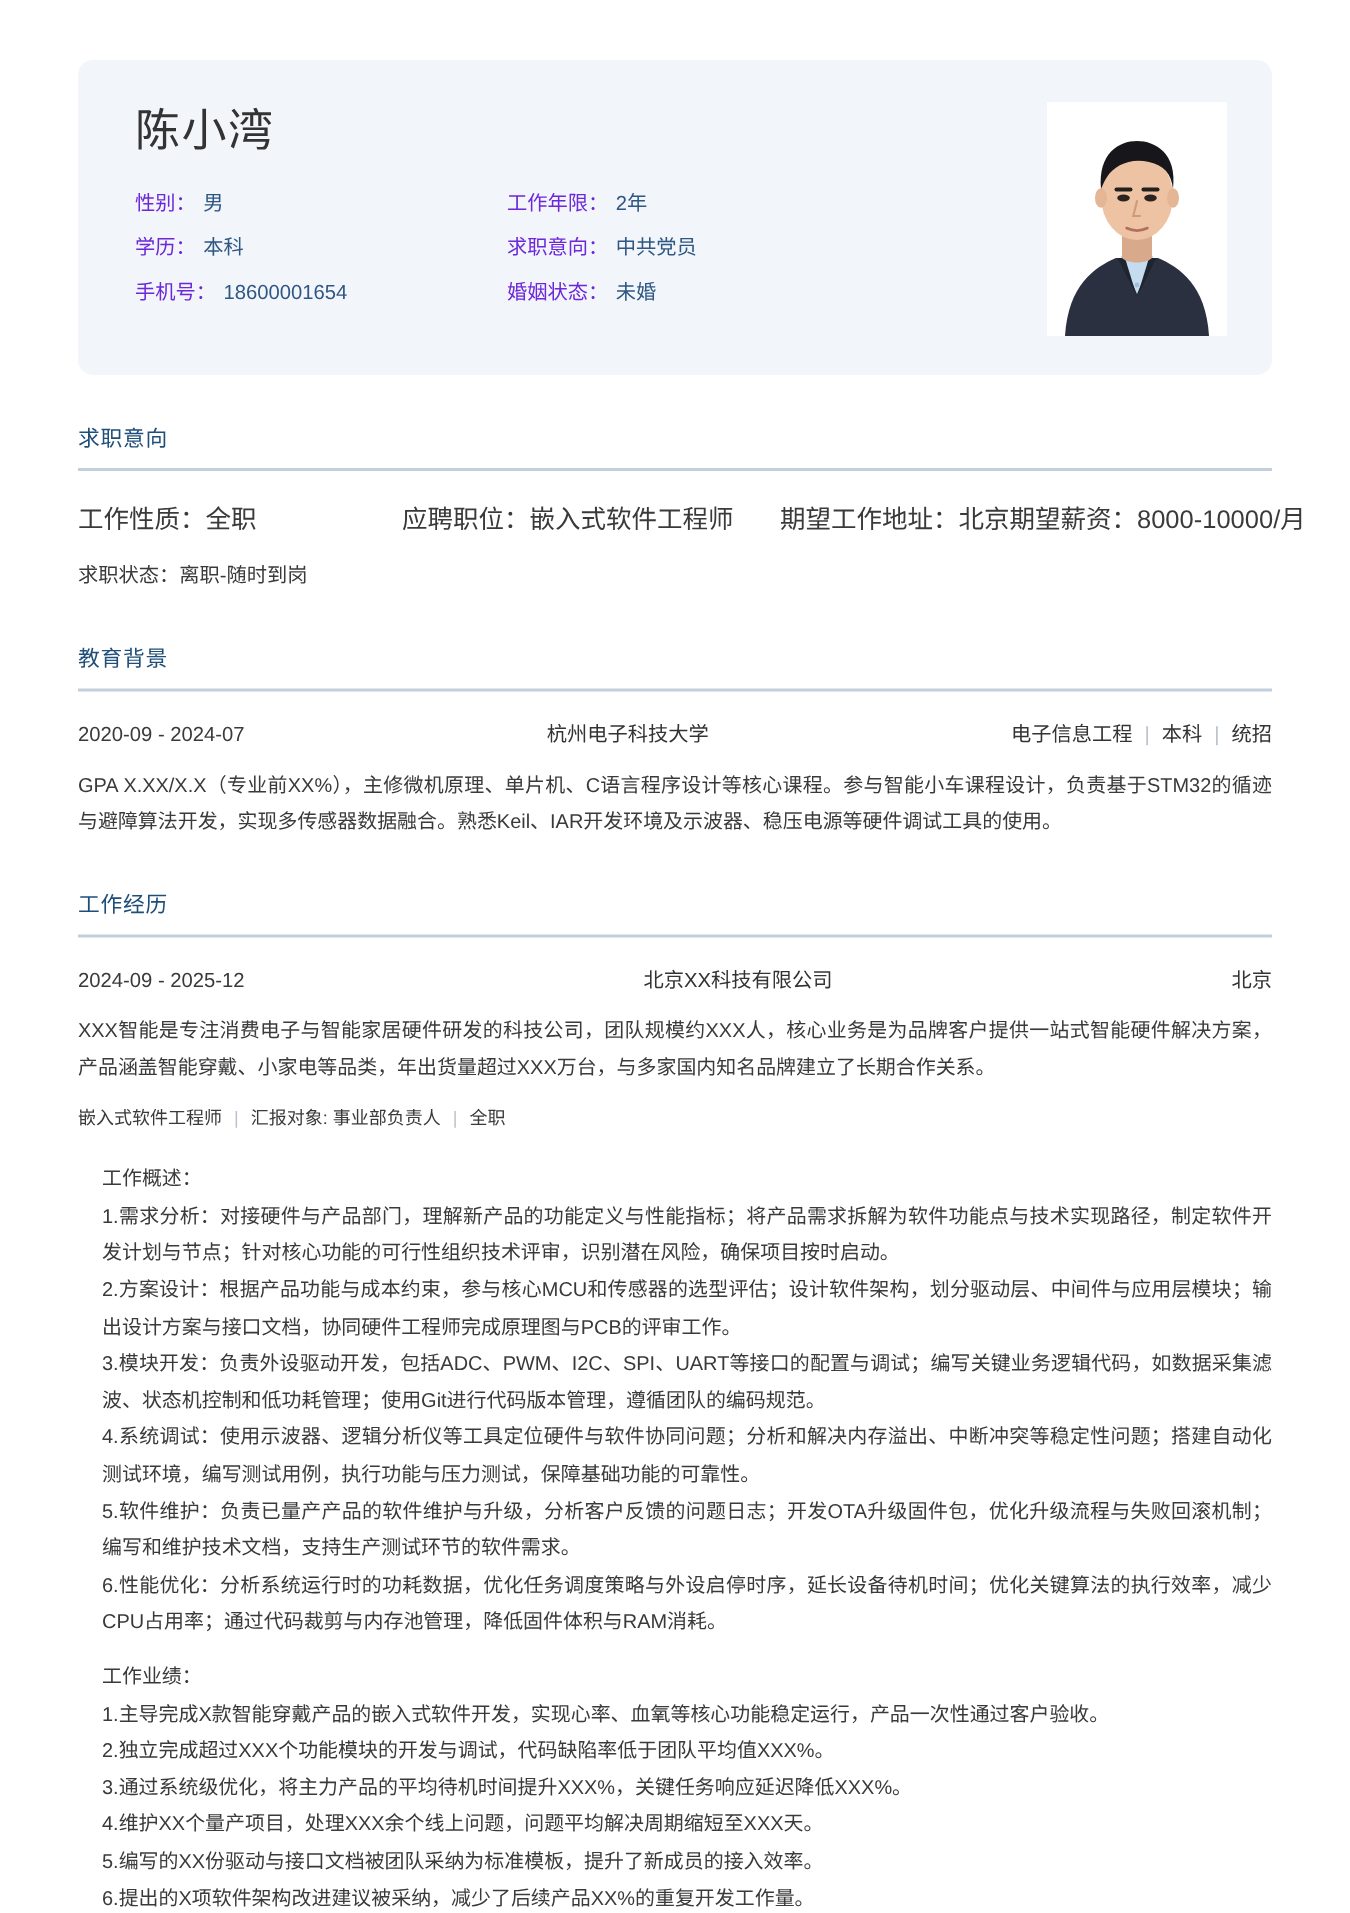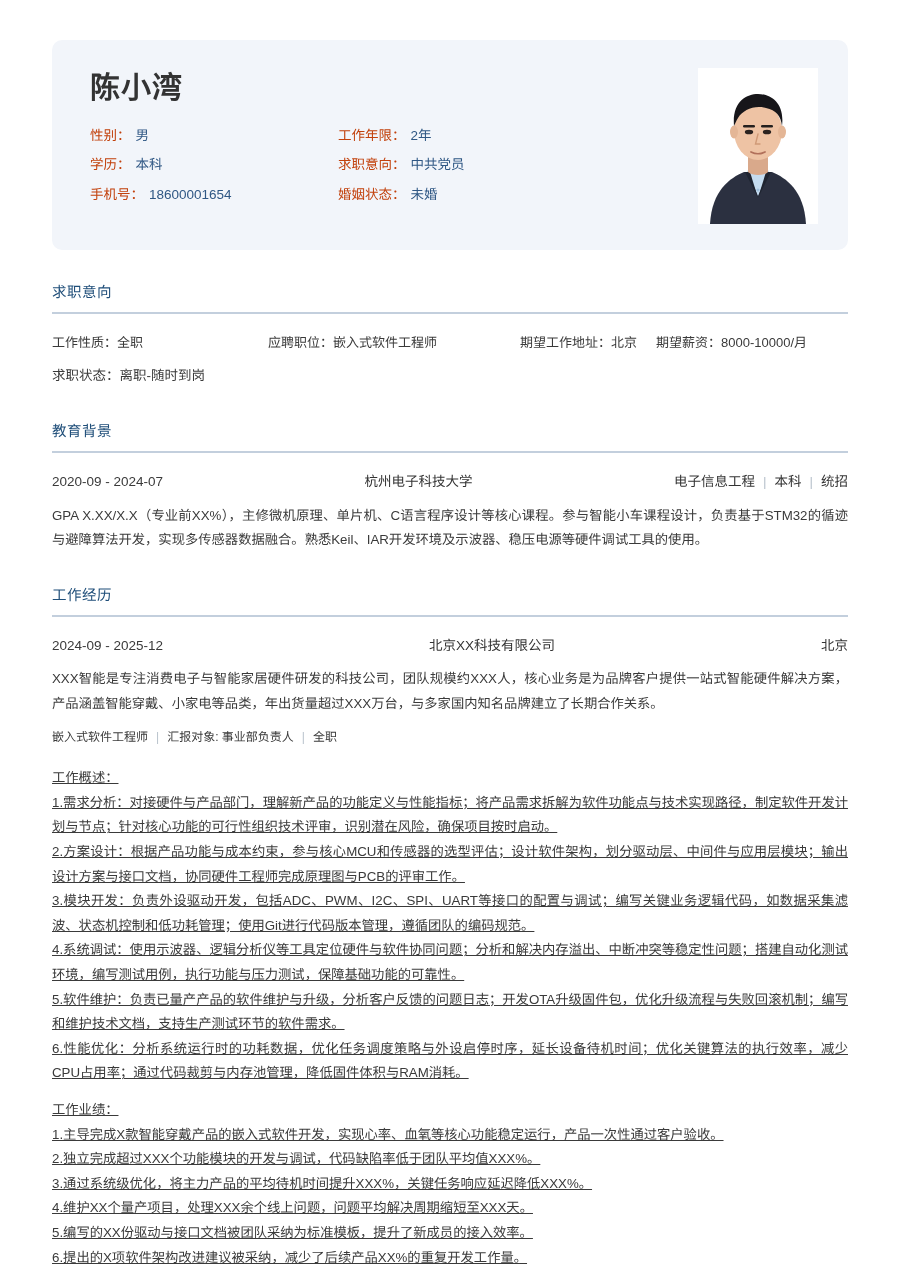--- a/index.html
+++ b/index.html
@@ -31,40 +31,40 @@
     justify-content: space-between;
     align-items: flex-start;
     box-sizing: border-box;
   }
   .header-left {
     flex: 1 1 auto;
     min-width: 0;
   }
   .name {
     font-size: 30px;
-    font-weight: 700;
+    font-weight: 400;
     color: #333333;
     letter-spacing: 1px;
     margin: 5px 0 22px 6px;
     line-height: 1.1;
   }
   .info-grid {
     display: grid;
     grid-template-columns: 248px auto;
     row-gap: 9px;
     column-gap: 0px;
     margin-left: 6px;
   }
   .info-item {
     font-size: 13.5px;
     color: #2f5784;
     line-height: 1.5;
     white-space: nowrap;
   }
-  .info-item .lbl { color: #c2410c; }
+  .info-item .lbl { color: #6d28d9; }
   .info-item .val { color: #2f5784; margin-left: 5px; }
 
   
   .photo {
     width: 120px;
     height: 156px;
     flex: 0 0 auto;
     margin-top: 2px;
     background: #ffffff;
     overflow: hidden;
@@ -110,21 +110,21 @@
   }
   .meta-sep {
     color: #b9c2cc;
     margin: 0 8px;
     font-weight: 300;
   }
 
   
   .intent-row {
     display: flex;
-    font-size: 13px;
+    font-size: 17px;
     color: #3a3a3a;
     line-height: 2.0;
   }
   .intent-cell { white-space: nowrap; }
   .intent-cell.c1 { flex: 0 0 216px; }
   .intent-cell.c2 { flex: 0 0 252px; }
   .intent-cell.c3 { flex: 0 0 calc(100% - 216px - 252px - 192px); }
   .intent-cell.c4 { flex: 0 0 192px; text-align: left; }
   .intent-row2 {
     font-size: 13.5px;
@@ -138,24 +138,23 @@
     font-size: 13.3px;
     color: #3a3a3a;
     line-height: 1.85;
     margin: 9px 0 0 0;
     text-align: justify;
   }
   .para-block {
     font-size: 13.3px;
     color: #3a3a3a;
     line-height: 1.85;
-    margin: 12px 0 0 0;
+    margin: 12px 0 0 16px;
     white-space: pre-line;
     text-align: justify;
-    text-decoration: underline;
   }
   .subrole {
     font-size: 12px;
     color: #3a3a3a;
     margin-top: 10px;
     line-height: 1.8;
   }
   .gap-sm { height: 6px; }
 </style>
 </head>

